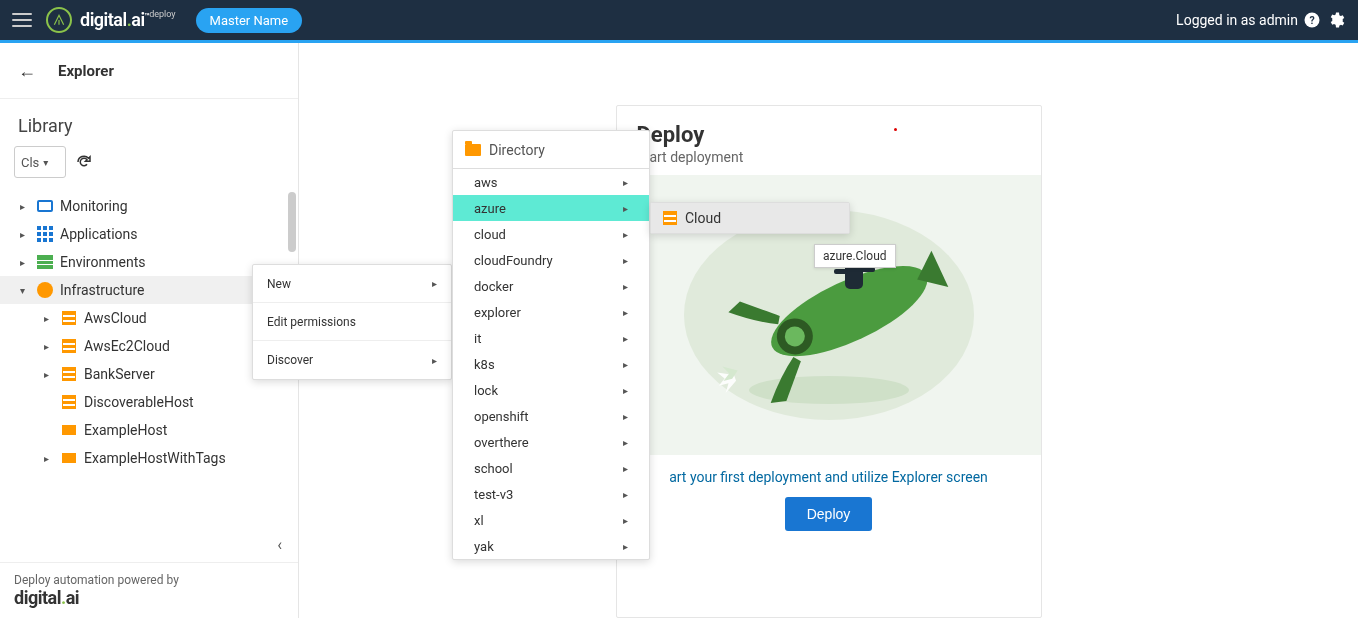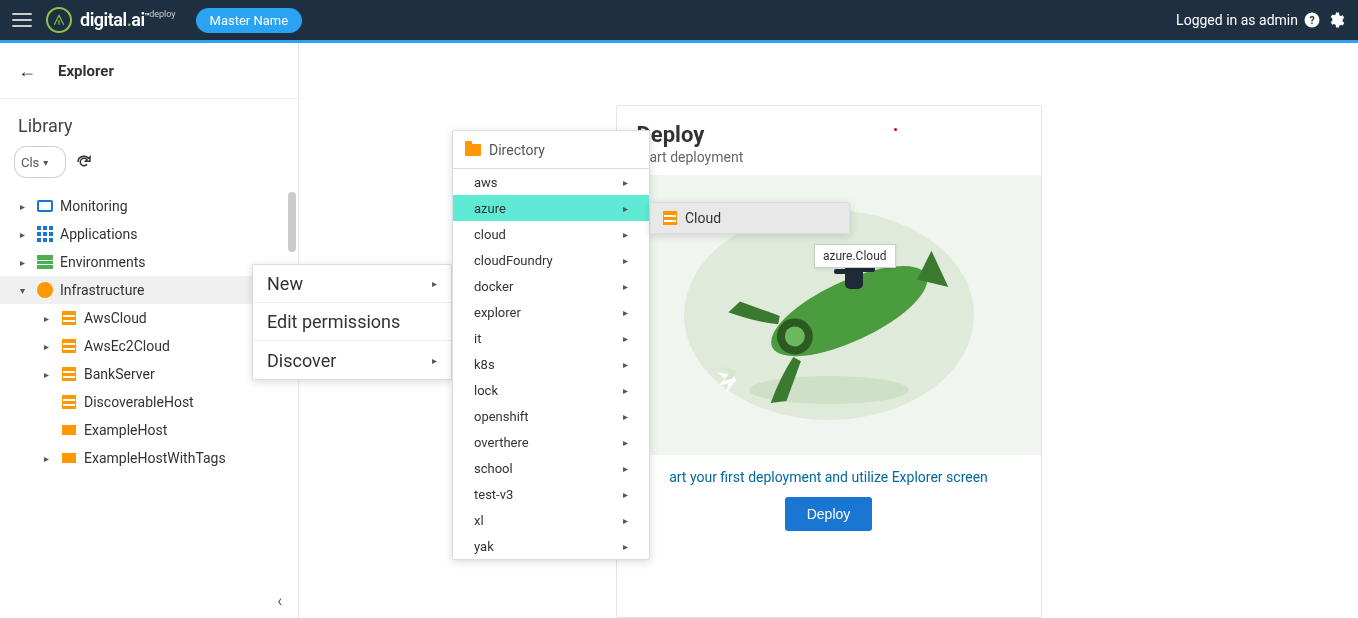--- a/index.html
+++ b/index.html
@@ -23,21 +23,21 @@
 
 .main { display: flex; height: calc(618px - 43px); }
 
 
 .sidebar { width: 299px; border-right: 1px solid #e5e5e5; display:flex; flex-direction:column; position:relative; background:#fff;}
 .explorer-header { height: 56px; display:flex; align-items:center; padding:0 18px; border-bottom:1px solid #eee; }
 .back-arrow { font-size: 18px; margin-right: 22px; cursor:pointer; color:#333;}
 .explorer-title { font-weight:700; font-size:15px; color:#333;}
 .library-title { padding: 16px 18px 10px; font-size:18px; font-weight:400; color:#444;}
 .search-row { display:flex; align-items:center; padding:0 14px 8px; gap:6px;}
-.cls-select { height:32px; border:1px solid #ccc; border-radius:12px; padding:0 6px; display:flex; align-items:center; font-size:13px; color:#555; width:52px; cursor:pointer;}
+.cls-select { height:32px; border:1px solid #ccc; border-radius:3px; padding:0 6px; display:flex; align-items:center; font-size:13px; color:#555; width:52px; cursor:pointer;}
 .cls-select::after { content:"▾"; margin-left:4px; font-size:10px;}
 .search-box { flex:1; height:32px; border:1px solid #ccc; border-radius:3px; display:flex; align-items:center; padding:0 8px; }
 .search-box input { border:none; outline:none; flex:1; font-size:14px; color:#555;}
 .search-ic {width:16px;height:16px;margin-right:6px;}
 .refresh-ic { width:24px; height:24px; cursor:pointer; display:flex; align-items:center; justify-content:center;}
 
 .tree { flex:1; overflow:hidden; padding:6px 0; position:relative;}
 .tree-scroll { position:absolute; right:2px; top:6px; width:8px; height:60px; background:#ccc; border-radius:4px;}
 .tree-item { display:flex; align-items:center; height:28px; padding-left:20px; cursor:pointer; font-size:14px; color:#333;}
 .tree-item.child { padding-left:44px;}
@@ -65,21 +65,21 @@
 .card-title { font-size:22px; font-weight:700; color:#333;}
 .card-sub { font-size:14px; color:#666; margin-top:2px;}
 .illus { height:280px; background:#f0f5ef; display:flex; align-items:center; justify-content:center; position:relative; overflow:hidden;}
 .card-ftr { padding:14px; text-align:center;}
 .card-ftr-text { font-size:14px; color:#0369a1; margin-bottom:12px;}
 .deploy-btn { background:#1976d2; color:#fff; border:none; padding:9px 22px; border-radius:3px; font-size:14px; cursor:pointer;}
 
 
 .ctx { position:absolute; background:#fff; border:1px solid #ddd; box-shadow:0 2px 8px rgba(0,0,0,0.15); border-radius:2px; z-index:200;}
 .ctx1 { left:252px; top:264px; width:200px;}
-.ctx-item { height:38px; display:flex; align-items:center; padding:0 14px; font-size:18px; color:#333; cursor:pointer; border-bottom:1px solid #eee;}
+.ctx-item { height:38px; display:flex; align-items:center; padding:0 14px; font-size:12px; color:#333; cursor:pointer; border-bottom:1px solid #eee;}
 .ctx-item:last-child{border-bottom:none;}
 .ctx-item.hassub::after { content:"▸"; margin-left:auto; font-size:10px; color:#555;}
 .ctx2 { left:452px; top:130px; width:198px;}
 .ctx2-hdr { height:38px; display:flex; align-items:center; padding:0 12px; border-bottom:1px solid #ddd; font-size:14px; color:#555;}
 .folder-ic { width:16px; height:12px; background:#ff9800; border-radius:1px; margin-right:8px; position:relative;}
 .folder-ic::before{content:"";position:absolute;top:-3px;left:0;width:7px;height:3px;background:#ff9800;border-radius:1px 1px 0 0;}
 .ctx2-item { height:26px; display:flex; align-items:center; padding:0 21px; font-size:13px; color:#333; cursor:pointer;}
 .ctx2-item::after { content:"▸"; margin-left:auto; font-size:10px; color:#555;}
 .ctx2-item.hover { background:#5eead4;}
 .ctx3 { left:650px; top:202px; width:200px;}
@@ -220,20 +220,24 @@
         </div>
       <div class="tree-item child">
           <span class="caret">▸</span>
           <span class="ic-box">
             <span class="ic-host"></span>
           </span>
           <span>ExampleHostWithTags</span>
         </div>
     </div>
     <div class="collapse-arrow">‹</div>
+    <div class="sidebar-footer">
+      <div>Deploy automation powered by</div>
+      <div class="dai-logo">digital<span class="dot">.</span>ai</div>
+    </div>
   </div>
 
   <div class="content">
     <div class="deploy-card">
       <div class="card-hdr">
         <div class="card-title">Deploy</div>
         <div class="card-sub">Start deployment</div>
       </div>
       <div class="illus">
         <svg width="300" height="230" viewBox="0 0 300 230">

